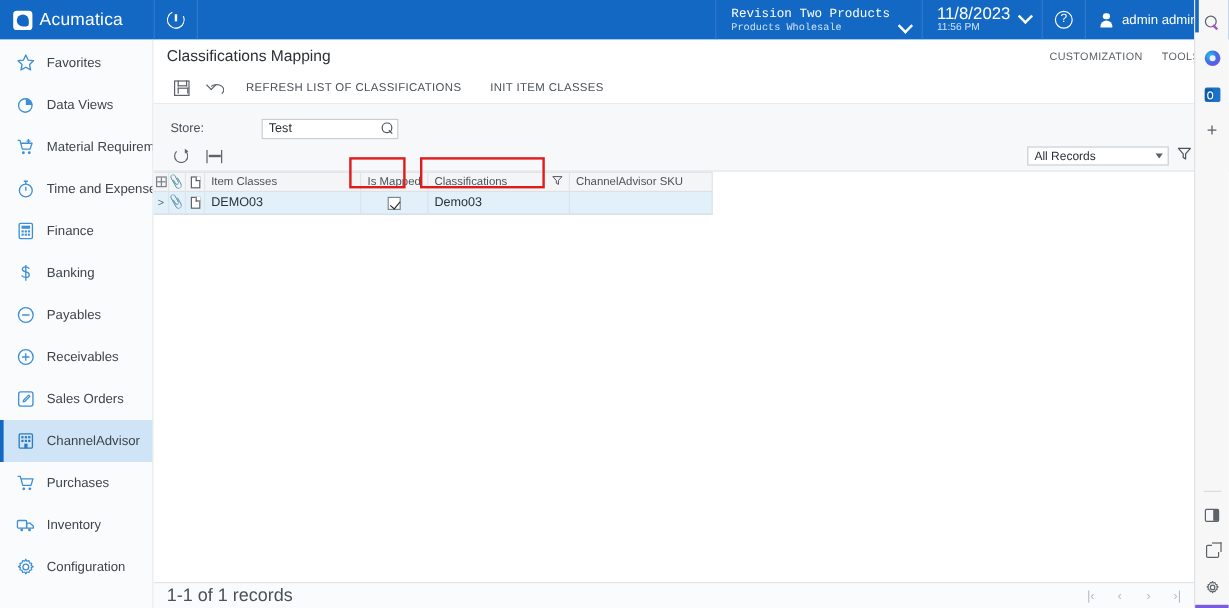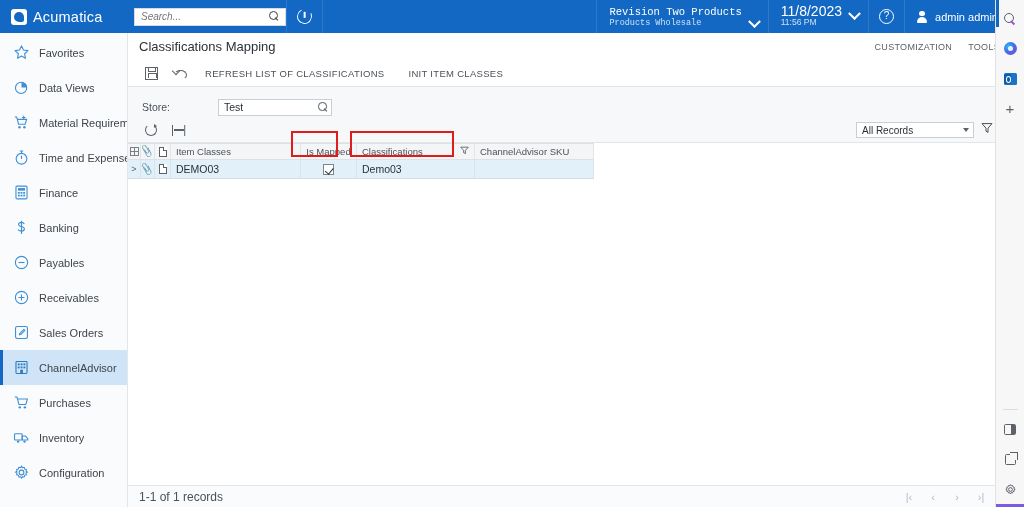--- a/index.html
+++ b/index.html
@@ -248,21 +248,21 @@
   }
 
   
   .anno { position:absolute; border:2px solid #e01b1b; pointer-events:none; }
 
   
   .statusbar {
     height:22px; flex:0 0 22px; border-top:1px solid #e3e6e9; background:#fafbfc;
     display:flex; align-items:center; padding:0 6px 0 11px;
   }
-  .rec-count { font-size:12px; color:#4b5158; }
+  .rec-count { font-size:15px; color:#4b5158; }
   .pager { margin-left:auto; display:flex; align-items:center; gap:2px; padding-right:26px; }
   .pg {
     width:22px; height:18px; display:flex; align-items:center; justify-content:center;
     color:#b7bcc2; font-size:11px;
   }
 
   
   .rail {
     position:absolute; right:0; top:0; width:29px; height:507px; background:#f7f7f8;
     border-left:1px solid #e2e2e4; display:flex; flex-direction:column; align-items:center;
@@ -318,26 +318,20 @@
 <body>
 
 <div class="app">
 
   <div class="topbar">
     <div class="brand">
       <div class="brand-logo"></div>
       <div class="brand-name">Acumatica</div>
     </div>
 
-    <div class="search-wrap">
-      <div class="search-box">
-        <input placeholder="Search..." style="">
-        <span class="ico-search-sm"></span>
-      </div>
-    </div>
 
     <div class="tb-sep"></div>
     <div class="tb-btn">
       <span class="ico-recent"></span>
     </div>
     <div class="tb-sep"></div>
 
     <div class="spacer"></div>
 
     <div class="tb-sep"></div>

